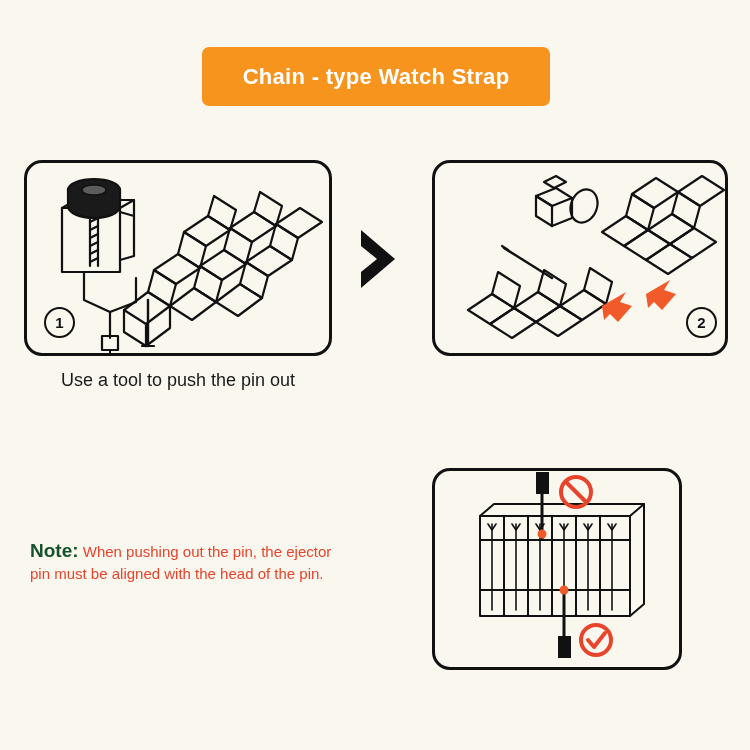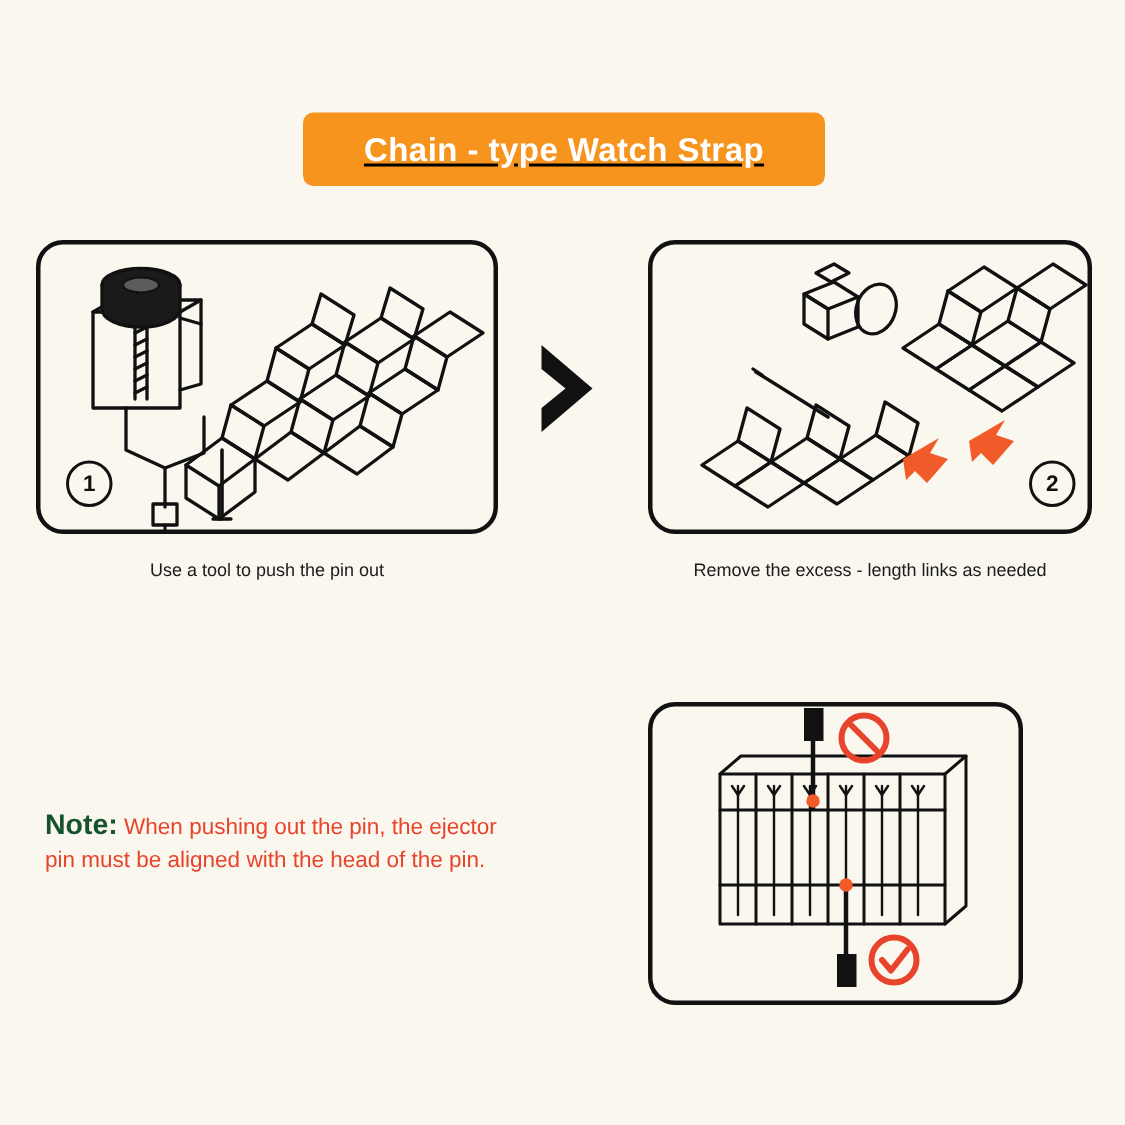--- a/index.html
+++ b/index.html
@@ -17,29 +17,28 @@
   .page {
     position: relative;
     width: 750px;
     height: 750px;
   }
 
   
   .title-banner {
     position: absolute;
     left: 202px;
-    top: 75px;
+    top: 47px;
     width: 348px;
-    height: 49px;
+    height: 59px;
     background: #f7941e;
     border-radius: 7px;
     display: flex;
     align-items: center;
     justify-content: center;
-    text-decoration: underline;
   }
   .title-banner .title-text {
     color: #ffffff;
     font-size: 22px;
     font-weight: bold;
     letter-spacing: 0.3px;
     white-space: nowrap;
   }
 
   
@@ -67,21 +66,21 @@
     font-weight: bold;
     color: #111;
     background: transparent;
   }
   #badge-1 { left: 44px;  top: 307px; }
   #badge-2 { left: 686px; top: 307px; }
 
   .caption {
     position: absolute;
     text-align: center;
-    font-size: 12px;
+    font-size: 18px;
     color: #1a1a1a;
     line-height: 20px;
   }
   #caption-1 { left: 24px;  top: 370px; width: 308px; }
   #caption-2 { left: 424px; top: 370px; width: 312px; }
 
   
   .big-arrow {
     position: absolute;
     left: 355px;
@@ -221,21 +220,20 @@
       <path d="M70 86 L76 90"></path>
     </g>
 
     <g fill="#f15a29">
       <path d="M214 134 L238 120 L232 130 L244 134 L230 150 L222 142 L216 148 Z"></path>
       <path d="M170 146 L194 132 L188 142 L200 146 L186 162 L178 154 L172 160 Z"></path>
     </g>
   </svg>
 
   <div class="step-badge" id="badge-2">2</div>
-  <div class="caption" id="caption-2">Remove the excess - length links as needed</div>
 
   <div class="note-block">
     <span class="note-label">Note:</span>
     <span class="note-first-line">When pushing out the pin, the ejector</span>
     <span class="note-line">pin must be aligned with the head of the pin.</span>
   </div>
 
   <div class="panel" id="panel-3"></div>
 
   <svg class="illus" style="left:432px; top:468px;" width="250" height="202" viewBox="0 0 250 202">

